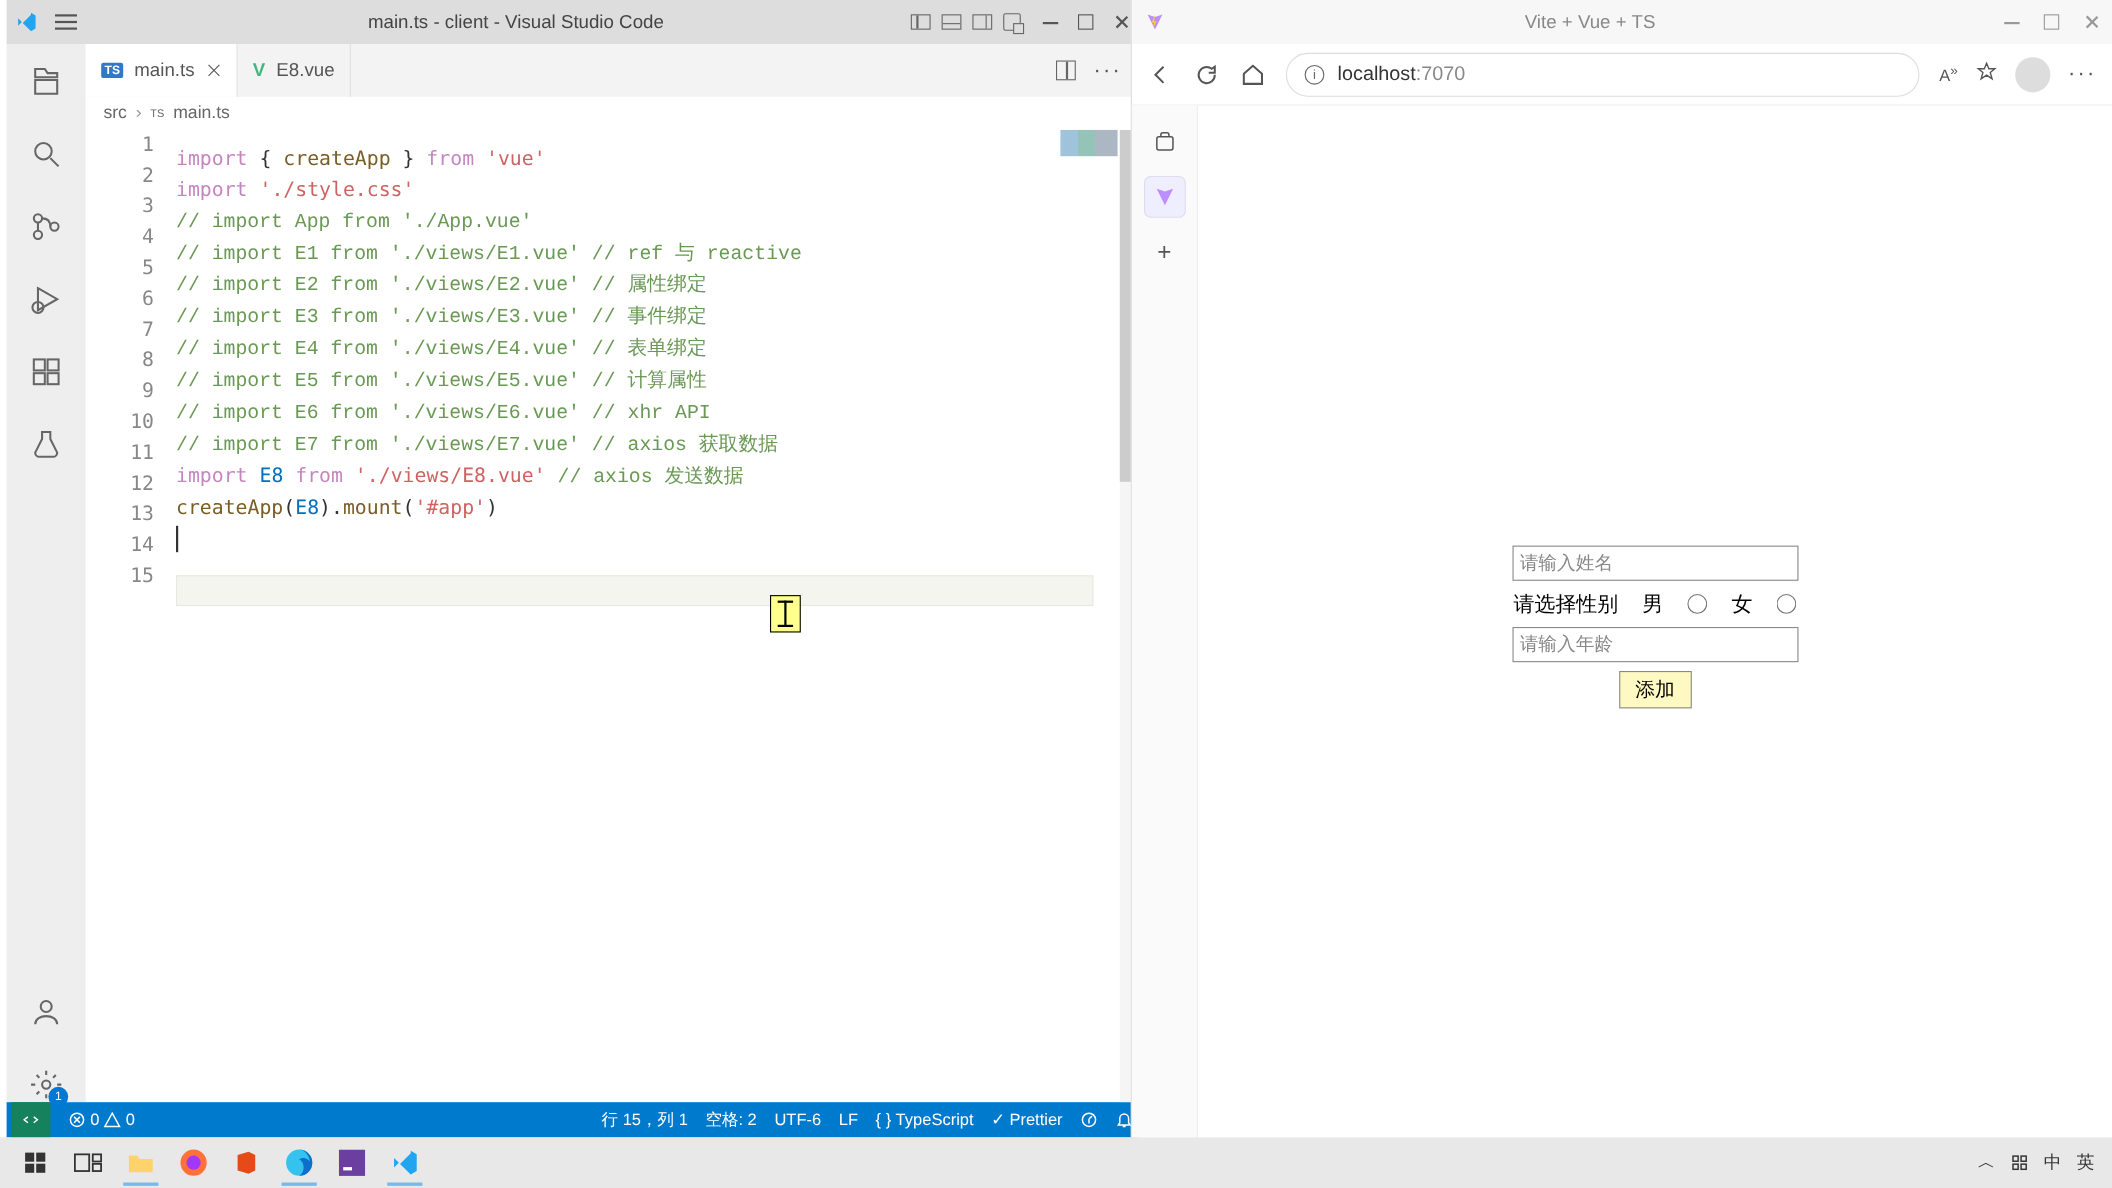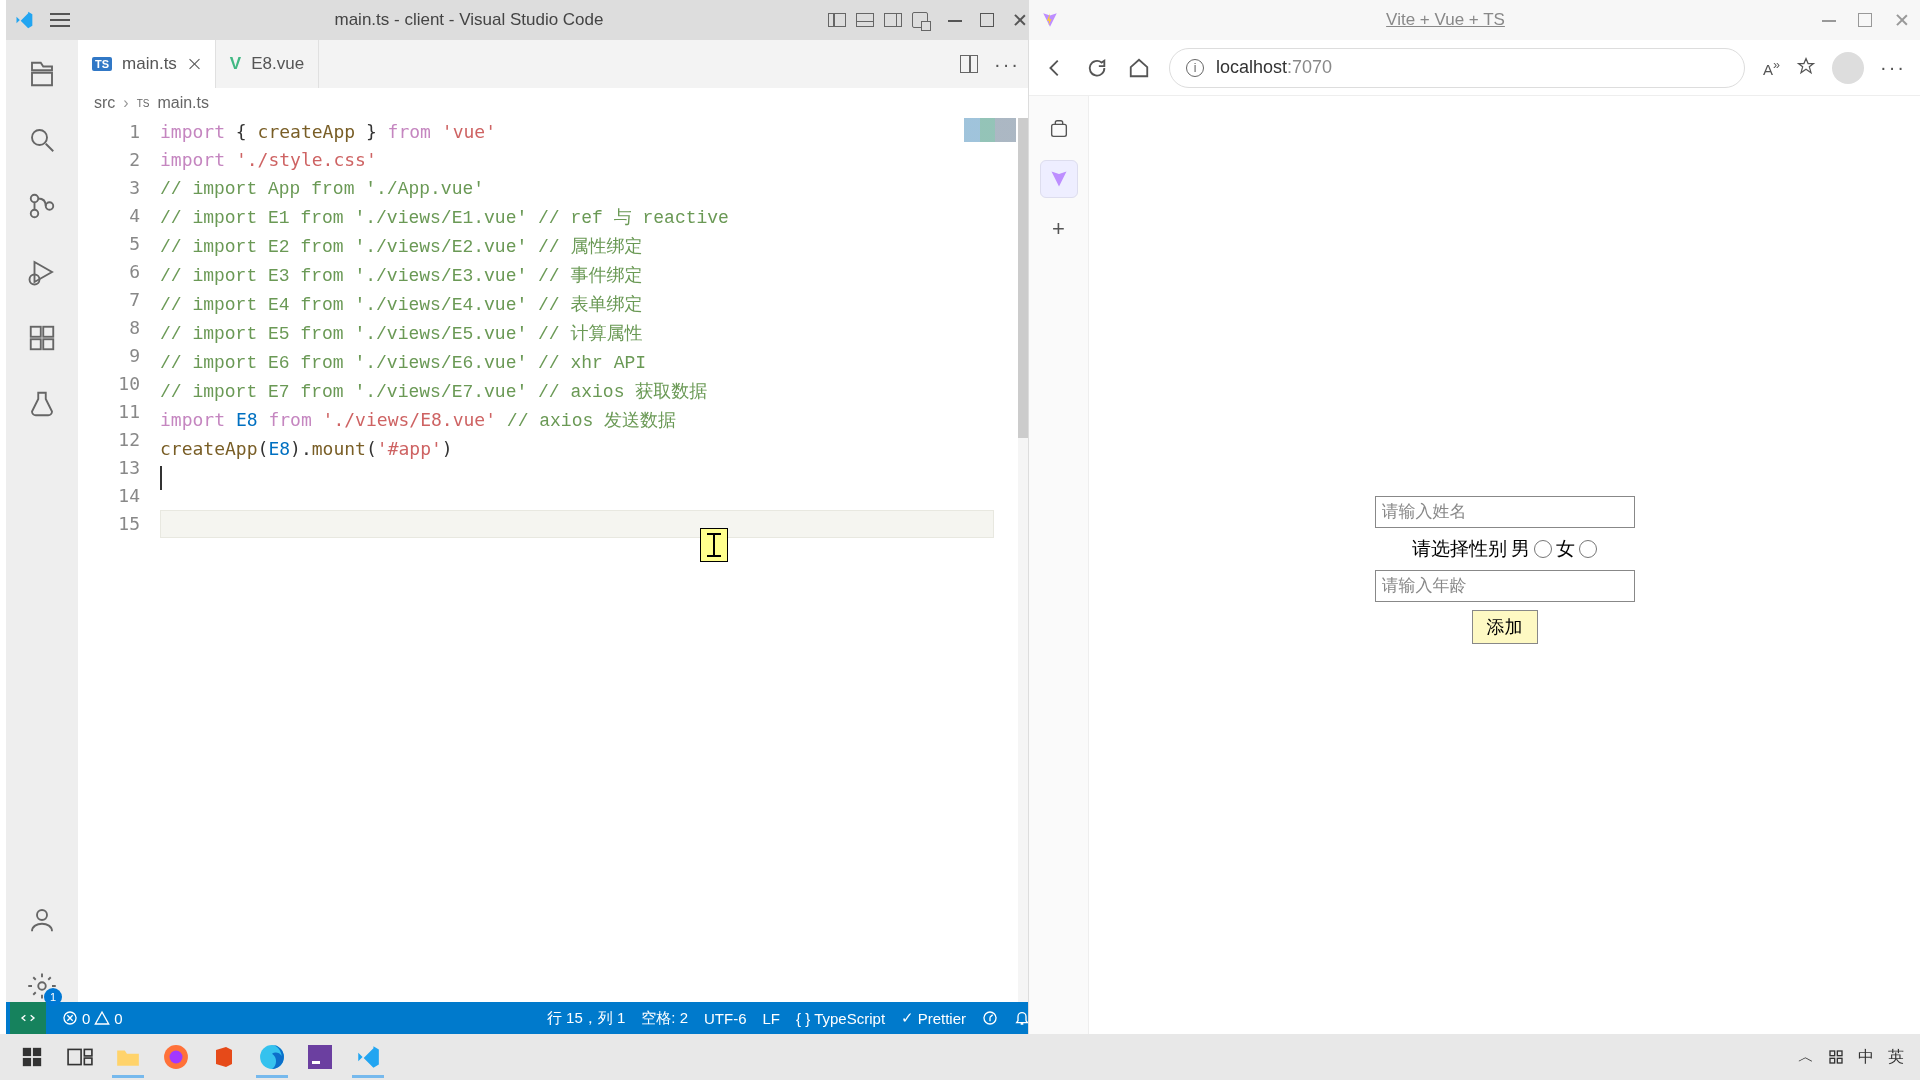--- a/index.html
+++ b/index.html
@@ -49,21 +49,21 @@
 .tabs-right { margin-left: auto; display: flex; align-items: center; gap: 16px; padding-right: 14px; }
 .split-icon { width: 18px; height: 18px; border: 1.5px solid #666; position: relative; }
 .split-icon::after { content:""; position:absolute; left:50%; top:0; bottom:0; width:1.5px; background:#666; }
 .dots { font-size: 20px; color: #555; letter-spacing: 2px; }
 
 .breadcrumb { padding: 6px 16px; font-size: 16px; color: #666; display: flex; align-items: center; gap: 8px; }
 .breadcrumb .sep { color: #999; }
 
 .code { flex: 1; font-family: Consolas, monospace; font-size: 18px; line-height: 28px; overflow: hidden; position: relative; display: flex; }
 .gutter { text-align: right; padding-right: 20px; color: #888; user-select: none; width: 82px; }
-.lines { flex: 1; position: relative; }
+.lines { flex: 1; position: relative; margin-top: 13px; }
 .kw-import { color: #c586c0; }
 .kw-from { color: #c586c0; }
 .fn { color: #795e26; }
 .str { color: #ce6363; }
 .comment { color: #6a9955; font-family: Liberation Mono, monospace; }
 .var { color: #0070c1; }
 .punc { color: #333; }
 .line-highlight { position: absolute; left: 0; right: 40px; height: 28px; background: #f5f5f0; border: 1px solid #e8e8e0; }
 .cursor-mark { display: inline-block; width: 2px; height: 24px; background: #333; vertical-align: middle; }
 .text-cursor { position: absolute; width: 28px; height: 34px; background: #ffff8d; border: 1px solid #000; }
@@ -74,21 +74,21 @@
 .scroll-track { position: absolute; right: 0; top: 0; width: 16px; height: 100%; background: #f5f5f5; }
 .scroll-thumb { position: absolute; top: 0; left: 0; right: 0; height: 320px; background: #ccc; }
 
 .statusbar { height: 32px; background: #007acc; color: #fff; display: flex; align-items: center; font-size: 15px; padding: 0 4px; gap: 16px; }
 .statusbar .remote { background: #16825d; padding: 0 10px; height: 100%; display: flex; align-items: center; }
 .statusbar .sb-item { display: flex; align-items: center; gap: 4px; }
 .statusbar .sb-spacer { flex: 1; }
 
 
 .browser { position: absolute; left: 1028px; top: 0; right: 0; height: 1034px; background: #fff; display: flex; flex-direction: column; border-left: 1px solid #ddd; }
-.browser-titlebar { height: 40px; background: #f7f7f7; display: flex; align-items: center; padding: 0 12px; font-size: 17px; color: #888; text-decoration: underline; }
+.browser-titlebar { height: 40px; background: #f7f7f7; display: flex; align-items: center; padding: 0 12px; font-size: 17px; color: #888; }
 .browser-titlebar .bt-logo { width: 18px; height: 18px; margin-right: 10px; }
 .browser-titlebar .bt-title { flex: 1; text-align: center; }
 .browser-titlebar .win-controls { display: flex; gap: 22px; }
 .browser-titlebar .win-btn::after, .browser-titlebar .win-btn::before { background: #999; }
 .browser-titlebar .win-max { border-color: #999; }
 
 .browser-toolbar { height: 56px; display: flex; align-items: center; padding: 0 14px; gap: 18px; border-bottom: 1px solid #eee; }
 .nav-btn { width: 24px; height: 24px; color: #555; cursor: pointer; display:flex; align-items:center; justify-content:center; }
 .nav-btn svg { width: 22px; height: 22px; stroke: #555; fill: none; stroke-width: 2; }
 .addr-bar { flex: 1; height: 40px; border: 1px solid #ddd; border-radius: 20px; display: flex; align-items: center; padding: 0 16px; gap: 12px; font-size: 18px; color: #333; }
@@ -97,21 +97,21 @@
 .avatar { width: 32px; height: 32px; border-radius: 50%; background: #ddd; }
 
 .browser-body { flex: 1; display: flex; }
 .browser-sidebar { width: 60px; background: #fafafa; display: flex; flex-direction: column; align-items: center; padding-top: 14px; gap: 12px; border-right: 1px solid #eee; }
 .bs-item { width: 38px; height: 38px; border-radius: 6px; display: flex; align-items: center; justify-content: center; font-size: 22px; color: #555; cursor: pointer; }
 .bs-item.active { background: #eef; border: 1px solid #dde; }
 
 .page { flex: 1; display: flex; align-items: flex-start; justify-content: center; padding-top: 400px; }
 .form { display: flex; flex-direction: column; gap: 8px; align-items: center; }
 .form input[type=text] { width: 260px; height: 32px; border: 1px solid #888; padding: 0 6px; font-size: 17px; }
-.form .radio-row { font-size: 19px; display: flex; align-items: center; gap: 4px; }
+.form .radio-row { font-size: 19px; display: flex; align-items: center; gap: 22px; }
 .form .radio-row input { width: 18px; height: 18px; }
 .form button { padding: 4px 14px; font-size: 18px; border: 1px solid #888; background: #fef9c3; cursor: pointer; }
 
 
 .taskbar { position: absolute; left: 0; right: 0; bottom: 0; height: 46px; background: #e8e8e8; display: flex; align-items: center; padding: 0 8px; }
 .taskbar .tb-app { width: 48px; height: 42px; display: flex; align-items: center; justify-content: center; cursor: pointer; position: relative; }
 .taskbar .tb-app.active::after { content:""; position:absolute; bottom:0; left:8px; right:8px; height:3px; background:#76b9ed; }
 .taskbar .tb-spacer { flex: 1; }
 .taskbar .tray { display: flex; align-items: center; gap: 14px; font-size: 16px; color: #333; padding-right: 8px; }
 

